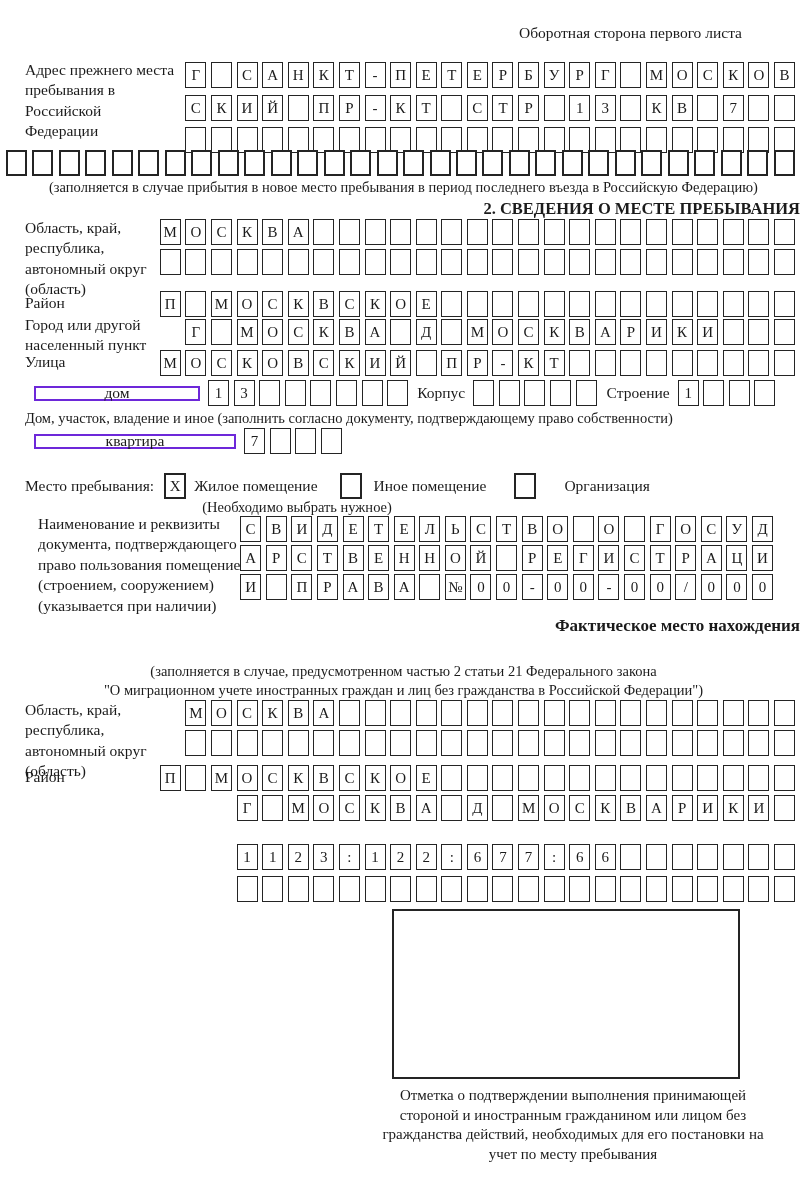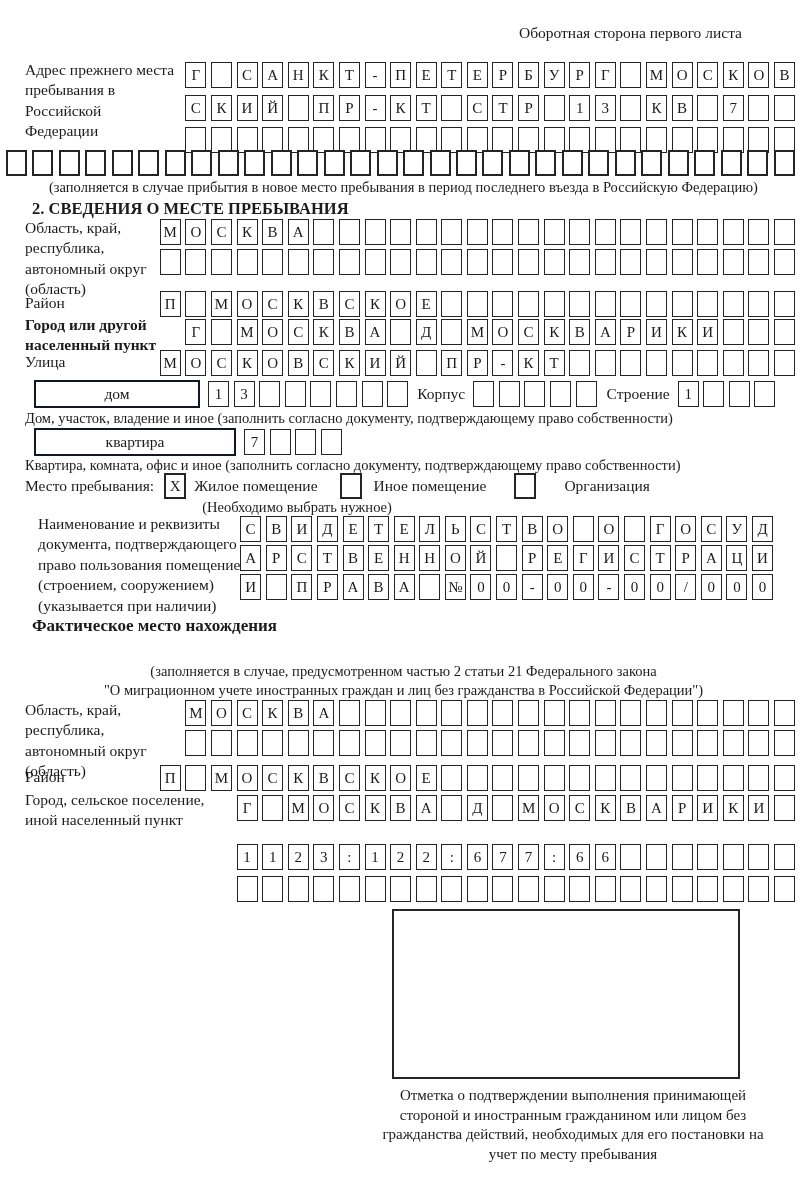--- a/index.html
+++ b/index.html
@@ -6,32 +6,32 @@
   .page{
     position:relative;width:800px;height:1180px;margin:0 auto;
     background:#ffffff;color:#1b1b1b;
     font-family:"Liberation Serif","DejaVu Serif",serif;
     overflow:hidden;
   }
   .abs{position:absolute;}
   .lbl{font-size:15.5px;line-height:1.32;}
   .cap{font-size:14.5px;text-align:center;padding-left:7px;}
   .capl{font-size:14.5px;text-align:right;}
-  .ttl{font-size:16.5px;font-weight:bold;text-align:left;padding-left:32px;}
+  .ttl{font-size:16.5px;font-weight:bold;text-align:right;}
   .cells{display:flex;gap:4.6px;right:5px;}
   .cells .cell{
     width:21px;height:26px;box-sizing:border-box;
     border:1.6px solid #242424;background:#fff;
     display:flex;align-items:center;justify-content:center;
     font-size:15px;flex:0 0 auto;
   }
   .spread{justify-content:space-between;gap:0;}
   .spread .cell{border-width:2px;}
   .widebox{
-    box-sizing:border-box;border:2px solid #0f172a;height:28px;
+    box-sizing:border-box;border:2px solid #6d28d9;height:15px;
     display:flex;align-items:center;justify-content:center;font-size:15.5px;
   }
   .inline-row{display:flex;align-items:center;}
   .cbox{
     width:22px;height:26px;box-sizing:border-box;border:2px solid #242424;
     display:flex;align-items:center;justify-content:center;font-size:15px;flex:0 0 auto;
   }
   .stamp{box-sizing:border-box;border:2px solid #242424;background:#fff;}
   .optlbl{font-size:15.5px;}
 </style>
@@ -235,21 +235,21 @@
       <div class="cell"></div>
       <div class="cell"></div>
       <div class="cell"></div>
       <div class="cell"></div>
       <div class="cell"></div>
       <div class="cell"></div>
       <div class="cell"></div>
       <div class="cell"></div>
     </div>
 
-  <div class="abs lbl" style="left:25px;top:315px;width:160px;font-weight:bold;">Город или другой населенный пункт</div>
+  <div class="abs lbl" style="left:25px;top:315px;width:160px;">Город или другой населенный пункт</div>
   <div class="abs cells" style="top:319px;">
       <div class="cell">Г</div>
       <div class="cell"></div>
       <div class="cell">М</div>
       <div class="cell">О</div>
       <div class="cell">С</div>
       <div class="cell">К</div>
       <div class="cell">В</div>
       <div class="cell">А</div>
       <div class="cell"></div>
@@ -331,21 +331,20 @@
 
   <div class="abs inline-row" style="left:34px;top:428px;border-radius:6px;">
     <div class="widebox" style="width:202px;">квартира</div>
     <div class="cells" style="position:static;margin-left:8px;">
         <div class="cell">7</div>
         <div class="cell"></div>
         <div class="cell"></div>
         <div class="cell"></div>
       </div>
   </div>
-  <div class="abs capl" style="left:25px;top:457px;">Квартира, комната, офис и иное (заполнить согласно документу, подтверждающему право собственности)</div>
 
   <div class="abs inline-row" style="left:25px;top:473px;">
     <div class="optlbl">Место пребывания:</div>
     <div class="cbox" style="margin-left:10px;">X</div>
     <div class="optlbl" style="margin-left:8px;">Жилое помещение</div>
     <div class="cbox" style="margin-left:22px;"></div>
     <div class="optlbl" style="margin-left:12px;">Иное помещение</div>
     <div class="cbox" style="margin-left:28px;"></div>
     <div class="optlbl" style="margin-left:28px;">Организация</div>
   </div>
@@ -502,21 +501,20 @@
       <div class="cell"></div>
       <div class="cell"></div>
       <div class="cell"></div>
       <div class="cell"></div>
       <div class="cell"></div>
       <div class="cell"></div>
       <div class="cell"></div>
       <div class="cell"></div>
     </div>
 
-  <div class="abs lbl" style="left:25px;top:790px;width:195px;">Город, сельское поселение, иной населенный пункт</div>
   <div class="abs cells" style="top:795px;">
       <div class="cell">Г</div>
       <div class="cell"></div>
       <div class="cell">М</div>
       <div class="cell">О</div>
       <div class="cell">С</div>
       <div class="cell">К</div>
       <div class="cell">В</div>
       <div class="cell">А</div>
       <div class="cell"></div>

